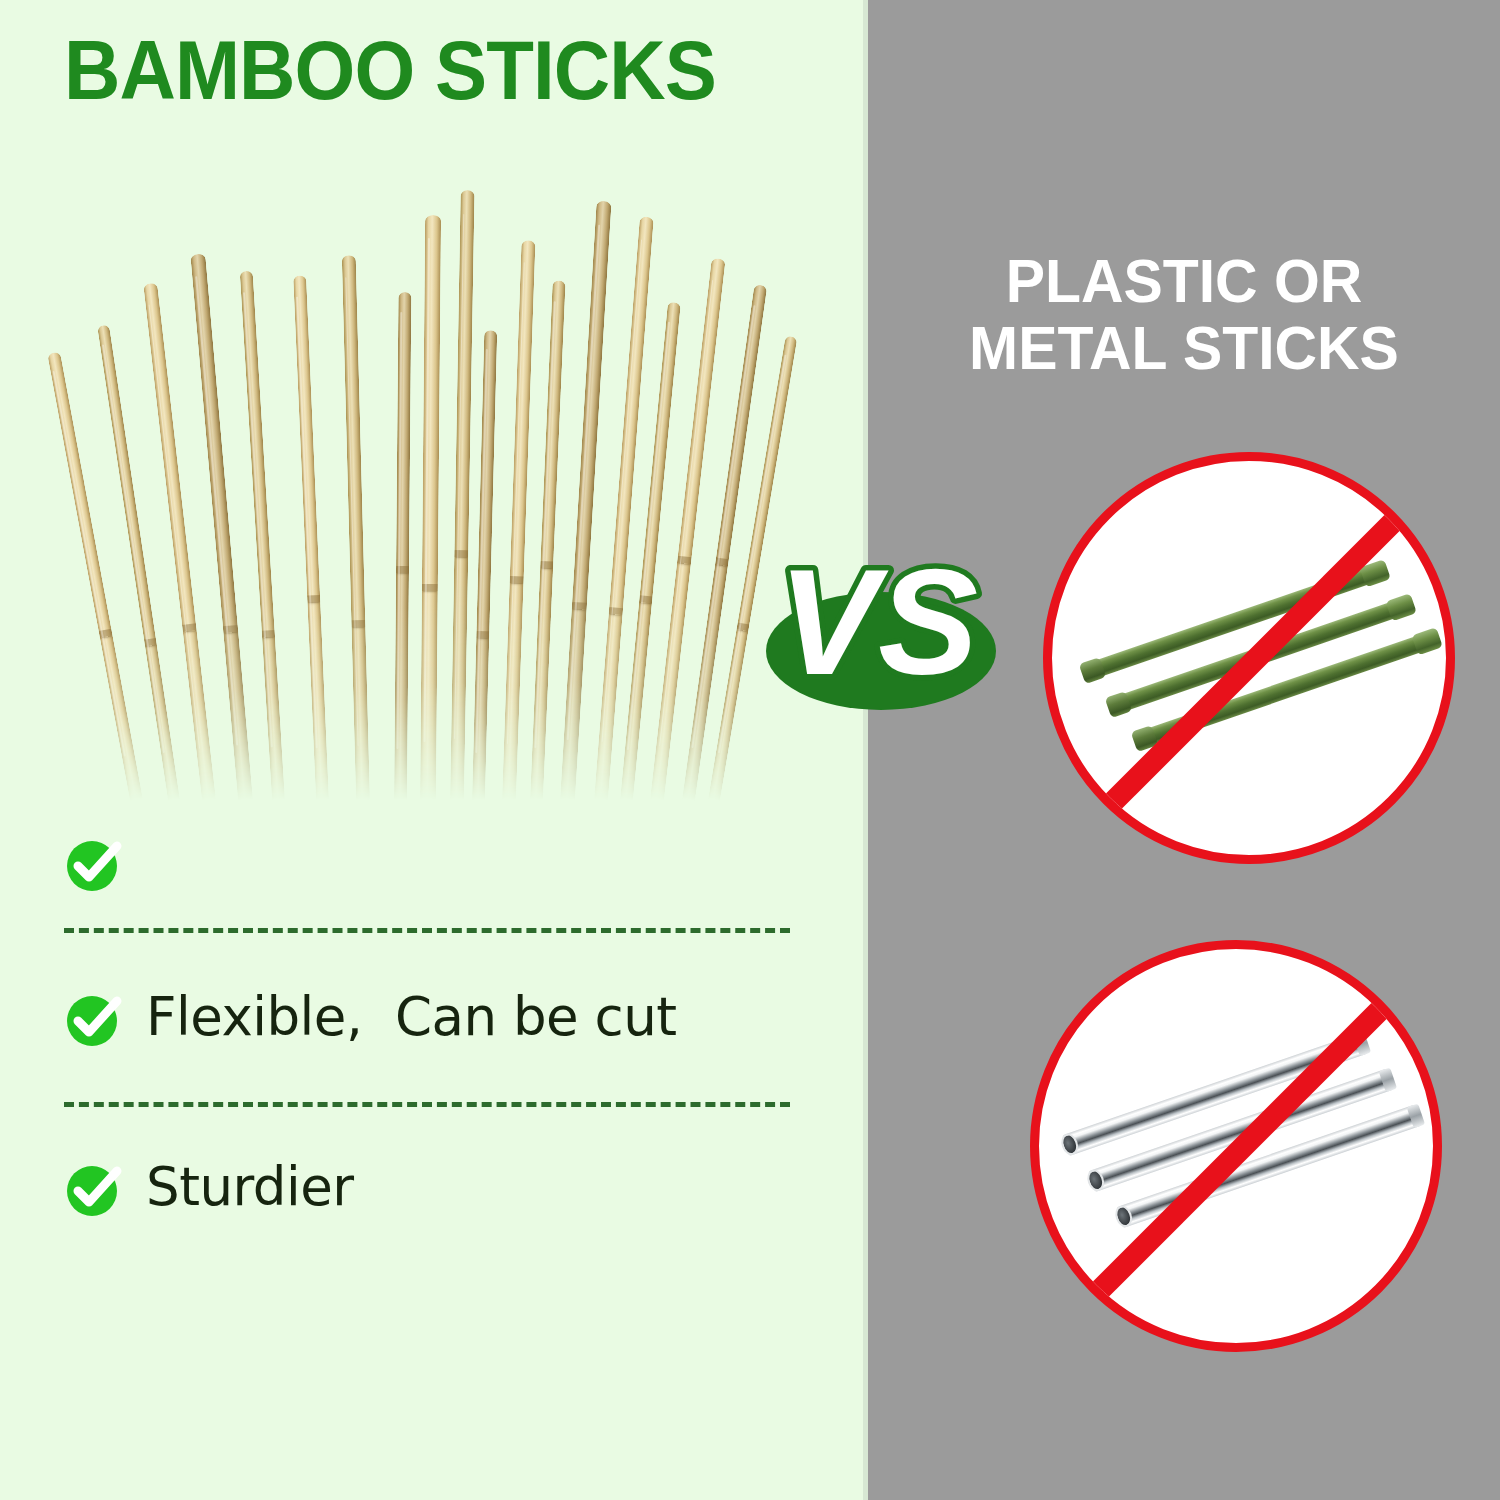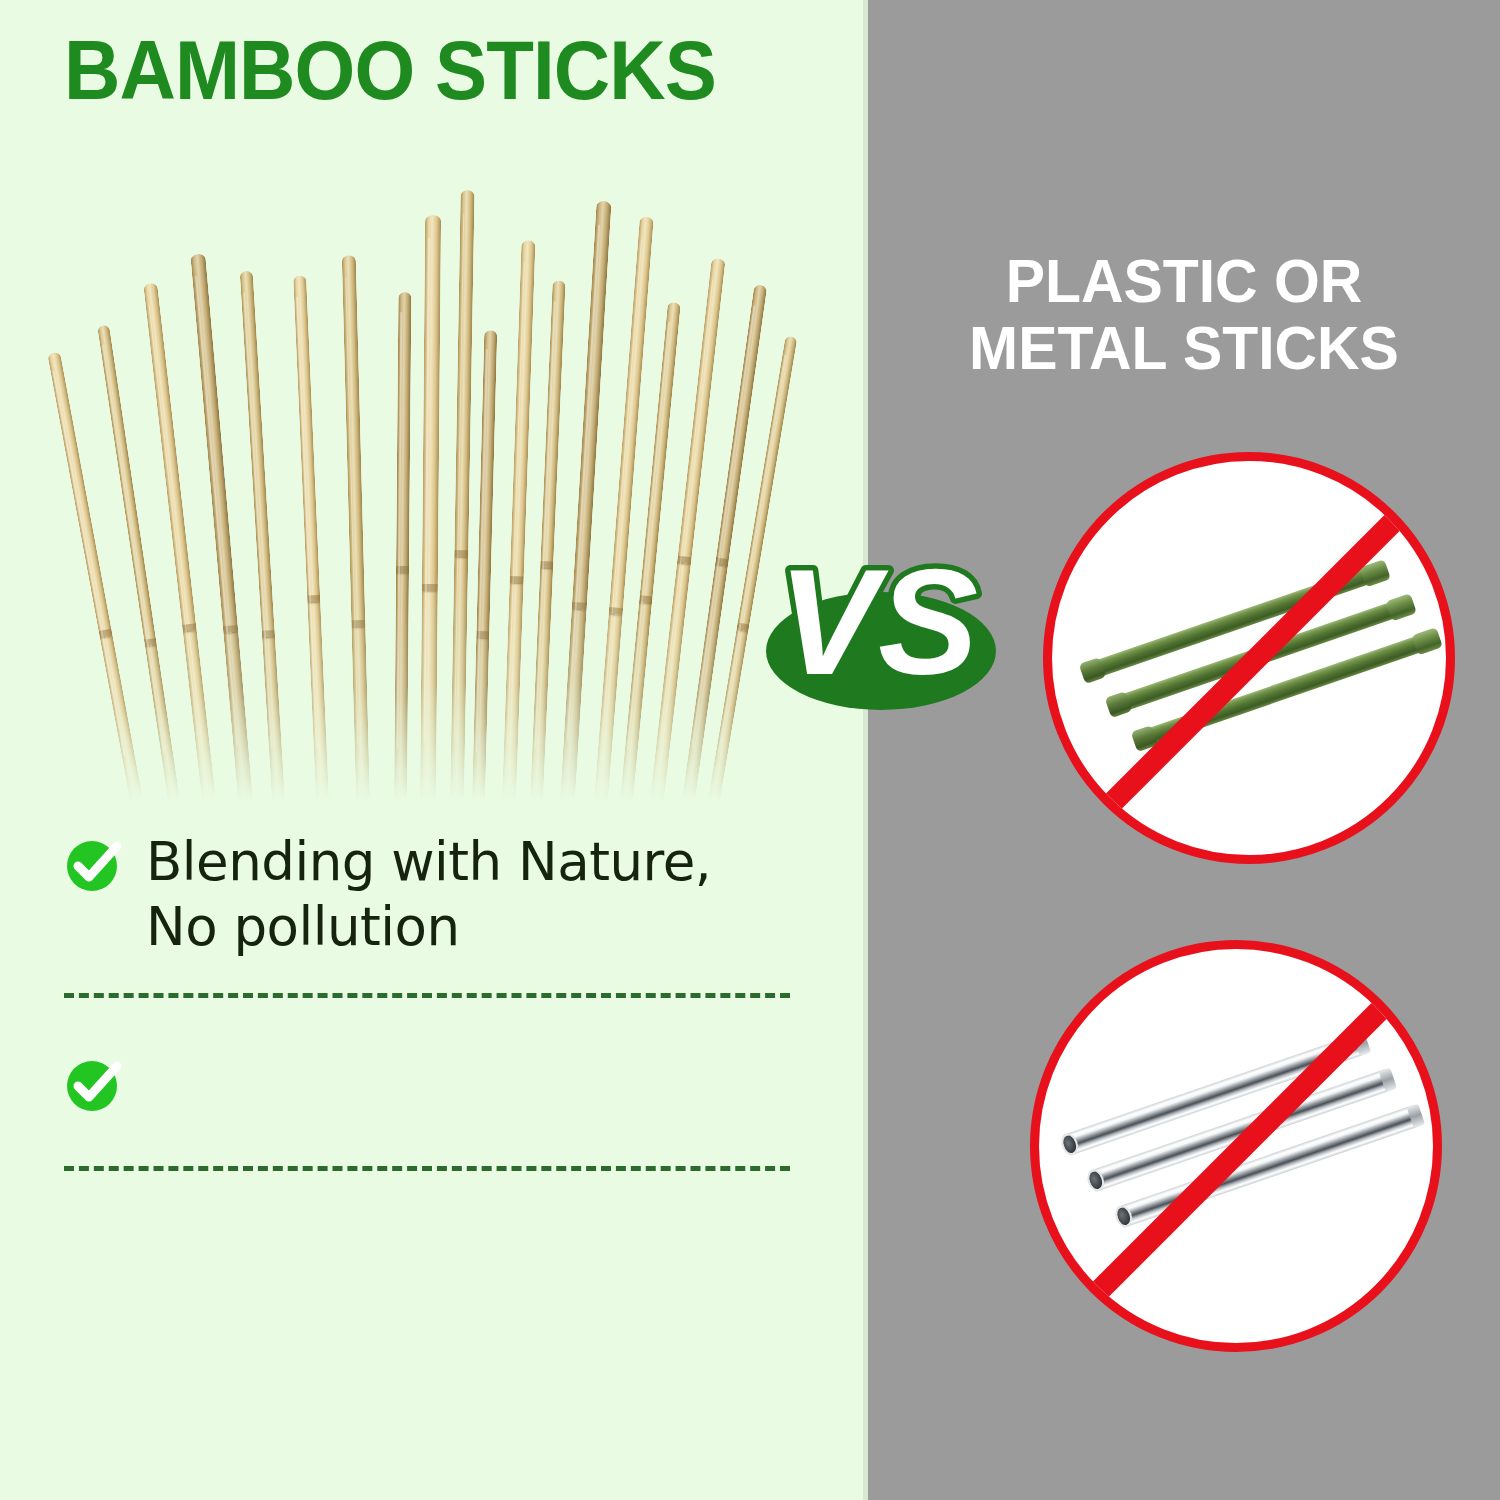--- a/index.html
+++ b/index.html
@@ -246,41 +246,49 @@
 
   <div class="features">
 
     <div class="feature">
       <span class="tick">
         <svg width="58" height="58" viewBox="0 0 58 58">
           <circle cx="28" cy="30" r="25" fill="#22c522"></circle>
           <path d="M14 30 L25 41 L53 10" stroke="#ffffff" stroke-width="9" stroke-linecap="round" stroke-linejoin="round" fill="none"></path>
         </svg>
       </span>
-      <span class="ftext">Blending with Nature,
-No pollution</span>
     </div>
 
     <div class="gap-a"></div>
     <div class="dashed"></div>
     <div class="gap-b"></div>
 
     <div class="feature">
       <span class="tick">
         <svg width="58" height="58" viewBox="0 0 58 58">
           <circle cx="28" cy="30" r="25" fill="#22c522"></circle>
           <path d="M14 30 L25 41 L53 10" stroke="#ffffff" stroke-width="9" stroke-linecap="round" stroke-linejoin="round" fill="none"></path>
         </svg>
       </span>
+      <span class="ftext">Flexible,  Can be cut</span>
     </div>
 
     <div class="gap-c"></div>
     <div class="dashed"></div>
     <div class="gap-d"></div>
 
+    <div class="feature">
+      <span class="tick">
+        <svg width="58" height="58" viewBox="0 0 58 58">
+          <circle cx="28" cy="30" r="25" fill="#22c522"></circle>
+          <path d="M14 30 L25 41 L53 10" stroke="#ffffff" stroke-width="9" stroke-linecap="round" stroke-linejoin="round" fill="none"></path>
+        </svg>
+      </span>
+      <span class="ftext">Sturdier</span>
+    </div>
 
   </div>
 
   <div class="panel-divider"></div>
 
   <div class="panel-right"></div>
 
   <div class="title-right">
     <span>PLASTIC OR</span>
     <span class="l2">METAL STICKS</span>

